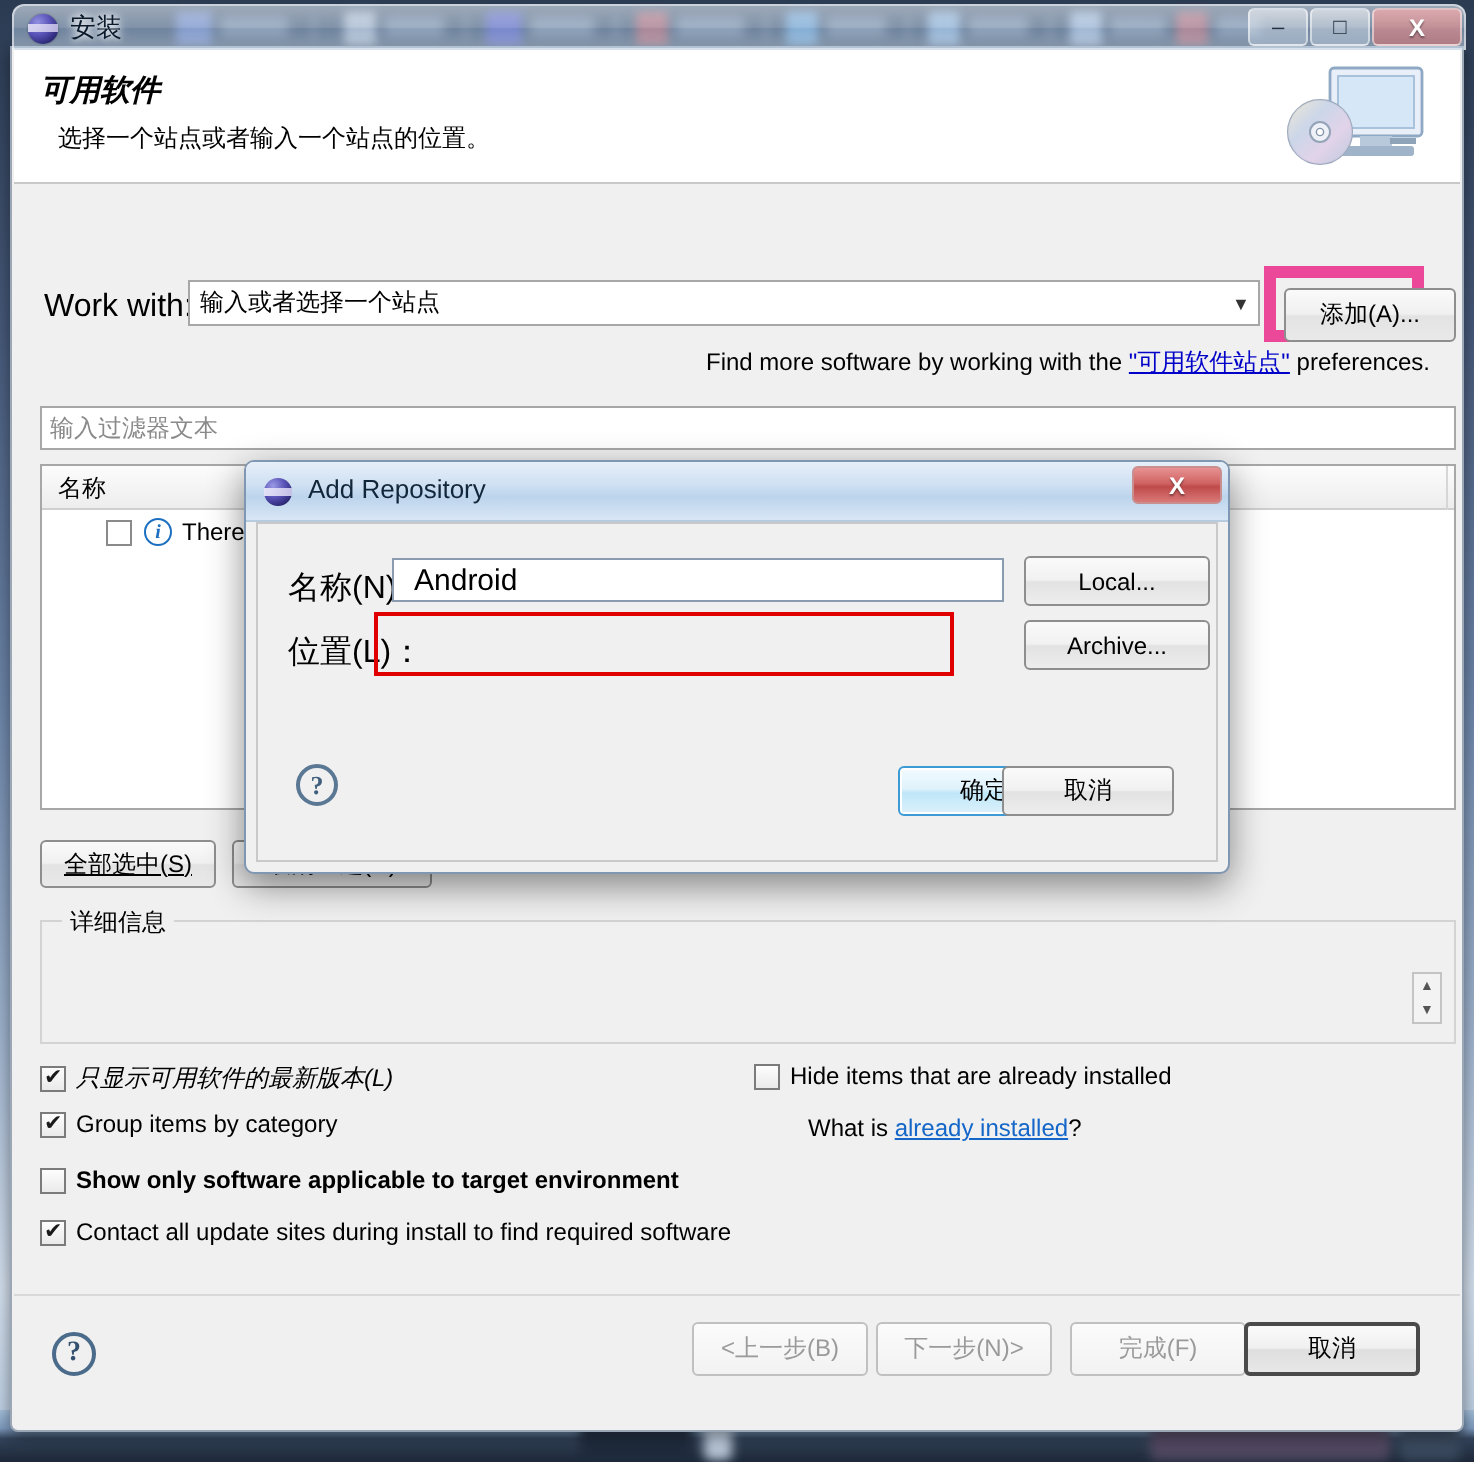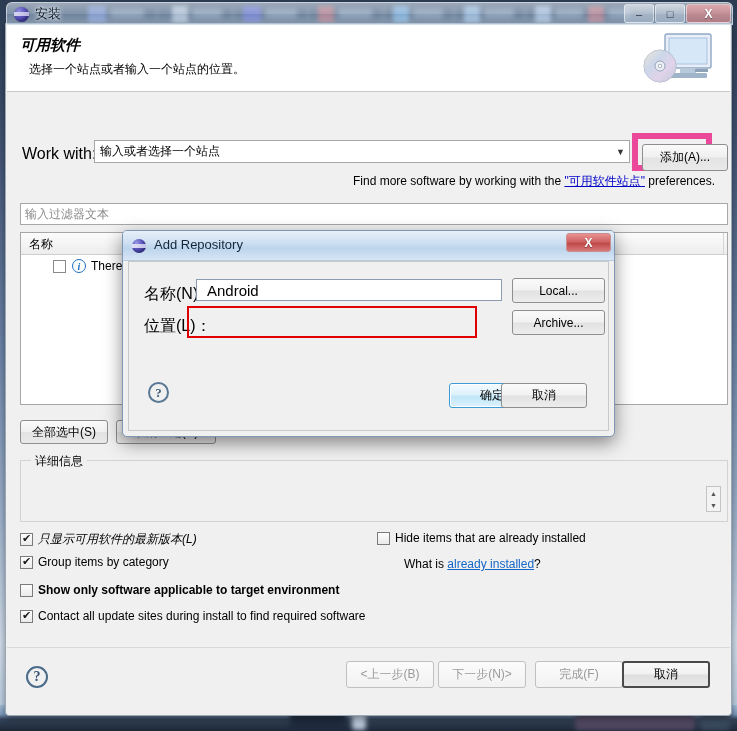--- a/index.html
+++ b/index.html
@@ -183,21 +183,21 @@
   #tree-row-text { font-size: 12px; }
 
   
   .smallbtn {
     position: absolute; top: 396px; height: 24px;
     background: linear-gradient(180deg,#fafafa 0%,#f0f0f0 48%,#e3e3e3 52%,#e9e9e9 100%);
     border: 1px solid #8e8e8e; border-radius: 3px;
     display: flex; align-items: center; justify-content: center;
     font-size: 12px;
   }
-  #select-all-btn { left: 14px; width: 88px; }
+  #select-all-btn { left: 14px; width: 88px; text-decoration: underline; }
   #deselect-all-btn { left: 110px; width: 100px; }
 
   
   #details-group {
     position: absolute; left: 14px; top: 436px; width: 708px; height: 62px;
     border: 1px solid #d3d3d3;
   }
   #details-legend {
     position: absolute; left: 10px; top: -8px;
     background: #f0f0f0; padding: 0 4px; font-size: 12px;

